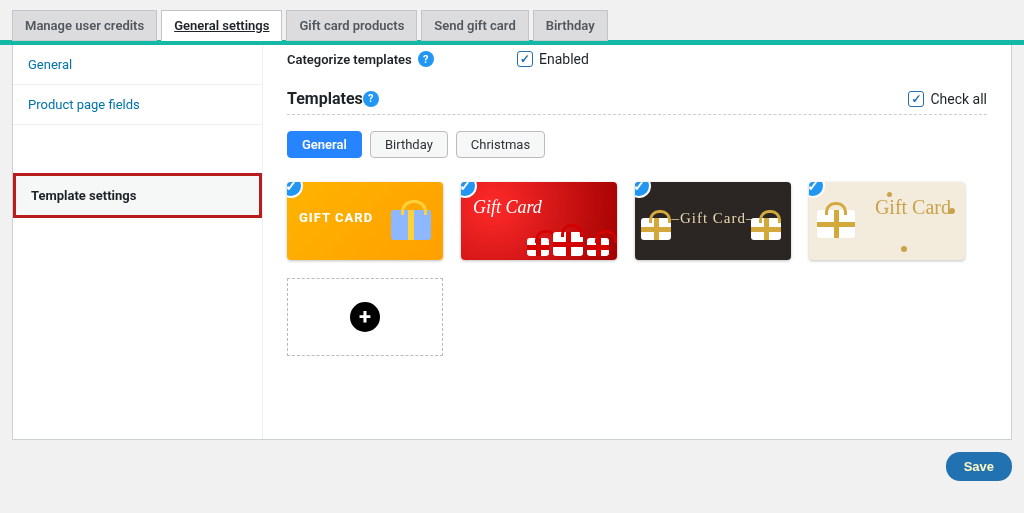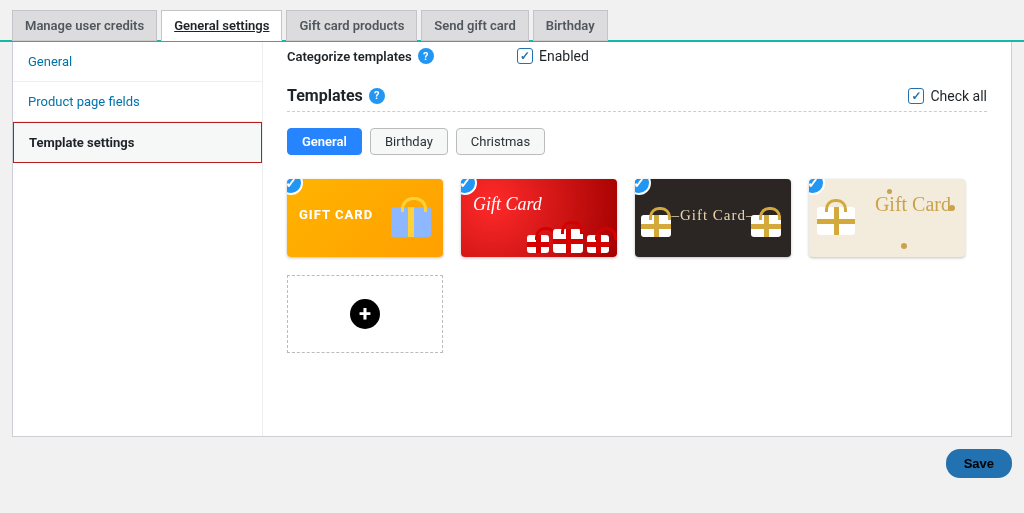--- a/index.html
+++ b/index.html
@@ -9,21 +9,21 @@
     background: #f1f1f1;
     width: 1024px;
     height: 513px;
     overflow: hidden;
     color: #1d2327;
   }
   .tabs {
     display: flex;
     gap: 4px;
     padding: 10px 12px 0 12px;
-    border-bottom: 2px solid #14b8a6;
+    border-bottom: 5px solid #14b8a6;
     background: #f1f1f1;
   }
   .tab {
     background: #dcdcde;
     border: 1px solid #c3c4c7;
     border-bottom: 1px solid #ccc;
     color: #50575e;
     padding: 7px 12px;
     font-weight: 600;
     font-size: 13px;
@@ -52,22 +52,23 @@
   .side-item {
     padding: 12px 15px;
     font-size: 13px;
     color: #0073aa;
     border-bottom: 1px solid #eee;
     cursor: pointer;
   }
   .side-item.active {
     color: #1d2327;
     font-weight: 700;
-    border: 1px solid #b91c1c;
+    border: 3px solid #b91c1c;
     background: #f6f7f7;
+    margin-top: 48px;
   }
   .content {
     flex: 1;
     padding: 6px 24px;
   }
   .field-row {
     display: flex;
     align-items: center;
     margin-bottom: 22px;
   }
@@ -85,21 +86,21 @@
     justify-content: space-between;
     border-bottom: 1px dashed #ccc;
     padding-bottom: 6px;
     margin-bottom: 16px;
   }
   .section-title {
     font-weight: 700;
     font-size: 16px;
     display: flex;
     align-items: center;
-    gap: 6px;
+    gap: 0;
   }
   .help-icon {
     width: 16px; height: 16px;
     border-radius: 50%;
     background: #2196f3;
     color: #fff;
     display: inline-flex;
     align-items: center;
     justify-content: center;
     font-size: 11px;
@@ -215,21 +216,21 @@
   .giftbox-blue { width:40px; height:30px; background:#8db8ff; border-radius:3px; position:relative; }
   .giftbox-blue::before { content:""; position:absolute; top:-10px; left:10px; width:20px; height:12px; border:3px solid #ffd13b; border-bottom:none; border-radius:12px 12px 0 0; }
   .giftbox-blue .ribbon-v { background:#ffd13b; width:6px; margin-left:-3px; }
   .footer {
     display: flex;
     justify-content: flex-end;
     padding: 12px;
   }
   .save-btn {
     background: #2271b1;
-    color: #000000;
+    color: #fef9c3;
     border: none;
     padding: 7px 18px;
     font-size: 13px;
     font-weight: 600;
     border-radius: 14px;
     cursor: pointer;
   }
 </style>
 </head>
 <body>

